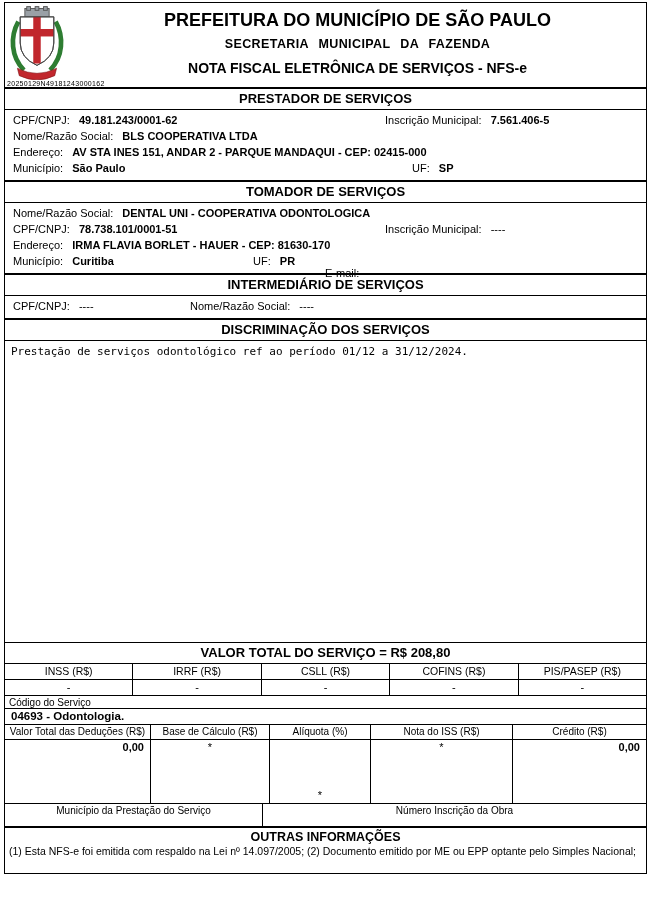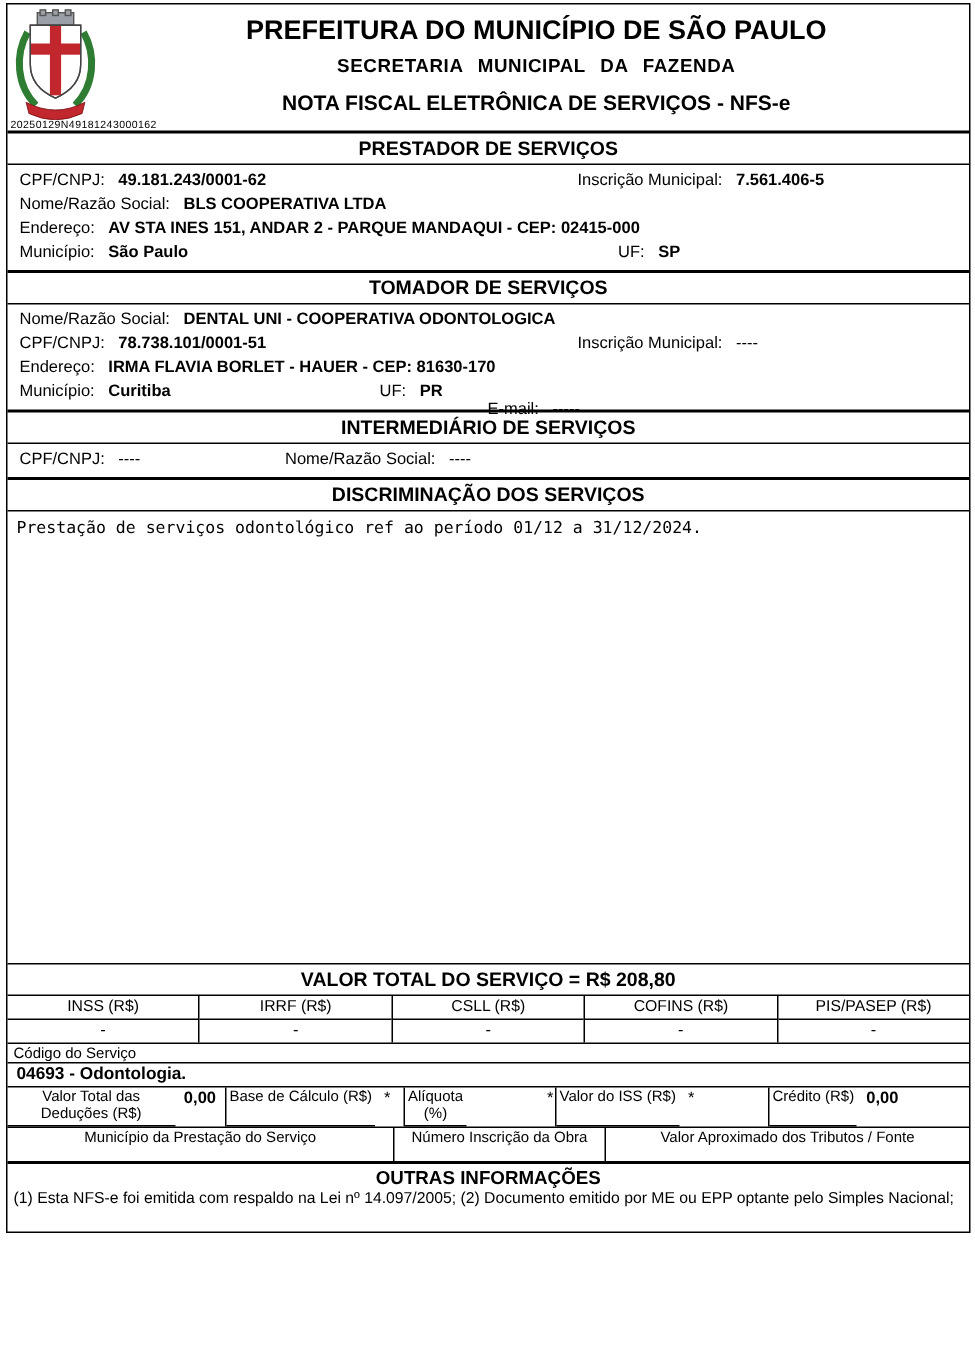--- a/index.html
+++ b/index.html
@@ -58,21 +58,21 @@
   .trib-col:last-child { border-right: none; }
   .trib-label { font-size: 10.5px; text-align: center; border-bottom: 1px solid #000; padding: 1px 0 2px; }
   .trib-value { text-align: center; font-size: 11px; padding: 1px 0 2px; }
 
   
   .cod-label-row { font-size: 10px; padding: 0 4px; height: 13px; line-height: 13px; border-bottom: 1px solid #000; }
   .cod-value-row { font-size: 11.5px; font-weight: bold; padding: 1px 6px 2px; border-bottom: 1px solid #000; }
 
   
   .ded-table { display: flex; border-bottom: 1px solid #000; }
-  .ded-col { border-right: 1px solid #000; display: flex; flex-direction: row; }
+  .ded-col { border-right: 1px solid #000; display: flex; flex-direction: column; }
   .ded-col:last-child { border-right: none; flex: 1; }
   .w1 { width: 146px; } .w2 { width: 119px; } .w3 { width: 101px; gap: 48px; } .w4 { width: 142px; }
   .ded-label { font-size: 10px; text-align: center; border-bottom: 1px solid #000; padding: 1px 2px 2px; }
   .ded-value { font-size: 11px; font-weight: bold; padding: 1px 6px 2px; }
   .ta-r { text-align: right; } .ta-c { text-align: center; font-weight: normal; }
 
   
   .extras-table { display: flex; border-bottom: 2px solid #000; height: 24px; }
   .ex-col { border-right: 1px solid #000; font-size: 10px; text-align: center; padding-top: 1px; }
   .ex-col:last-child { border-right: none; flex: 1; }
@@ -223,31 +223,30 @@
     </div>
     <div class="ded-col w2">
       <div class="ded-label">Base de Cálculo (R$)</div>
       <div class="ded-value ta-c">*</div>
     </div>
     <div class="ded-col w3">
       <div class="ded-label">Alíquota (%)</div>
       <div class="ded-value ta-c">*</div>
     </div>
     <div class="ded-col w4">
-      <div class="ded-label">Valor do ISS (R$)</div>
+      <div class="ded-label">Nota do ISS (R$)</div>
       <div class="ded-value ta-c">*</div>
     </div>
     <div class="ded-col">
       <div class="ded-label">Crédito (R$)</div>
       <div class="ded-value ta-r">0,00</div>
     </div>
   </div>
 
   <div class="extras-table">
     <div class="ex-col xw1">Município da Prestação do Serviço</div>
     <div class="ex-col xw2">Número Inscrição da Obra</div>
-    <div class="ex-col">Valor Aproximado dos Tributos / Fonte</div>
   </div>
 
   <div class="outras-title">OUTRAS INFORMAÇÕES</div>
   <div class="outras-body">(1) Esta NFS-e foi emitida com respaldo na Lei nº 14.097/2005; (2) Documento emitido por ME ou EPP optante pelo Simples Nacional;</div>
 
 </div>
 
 </body></html>

